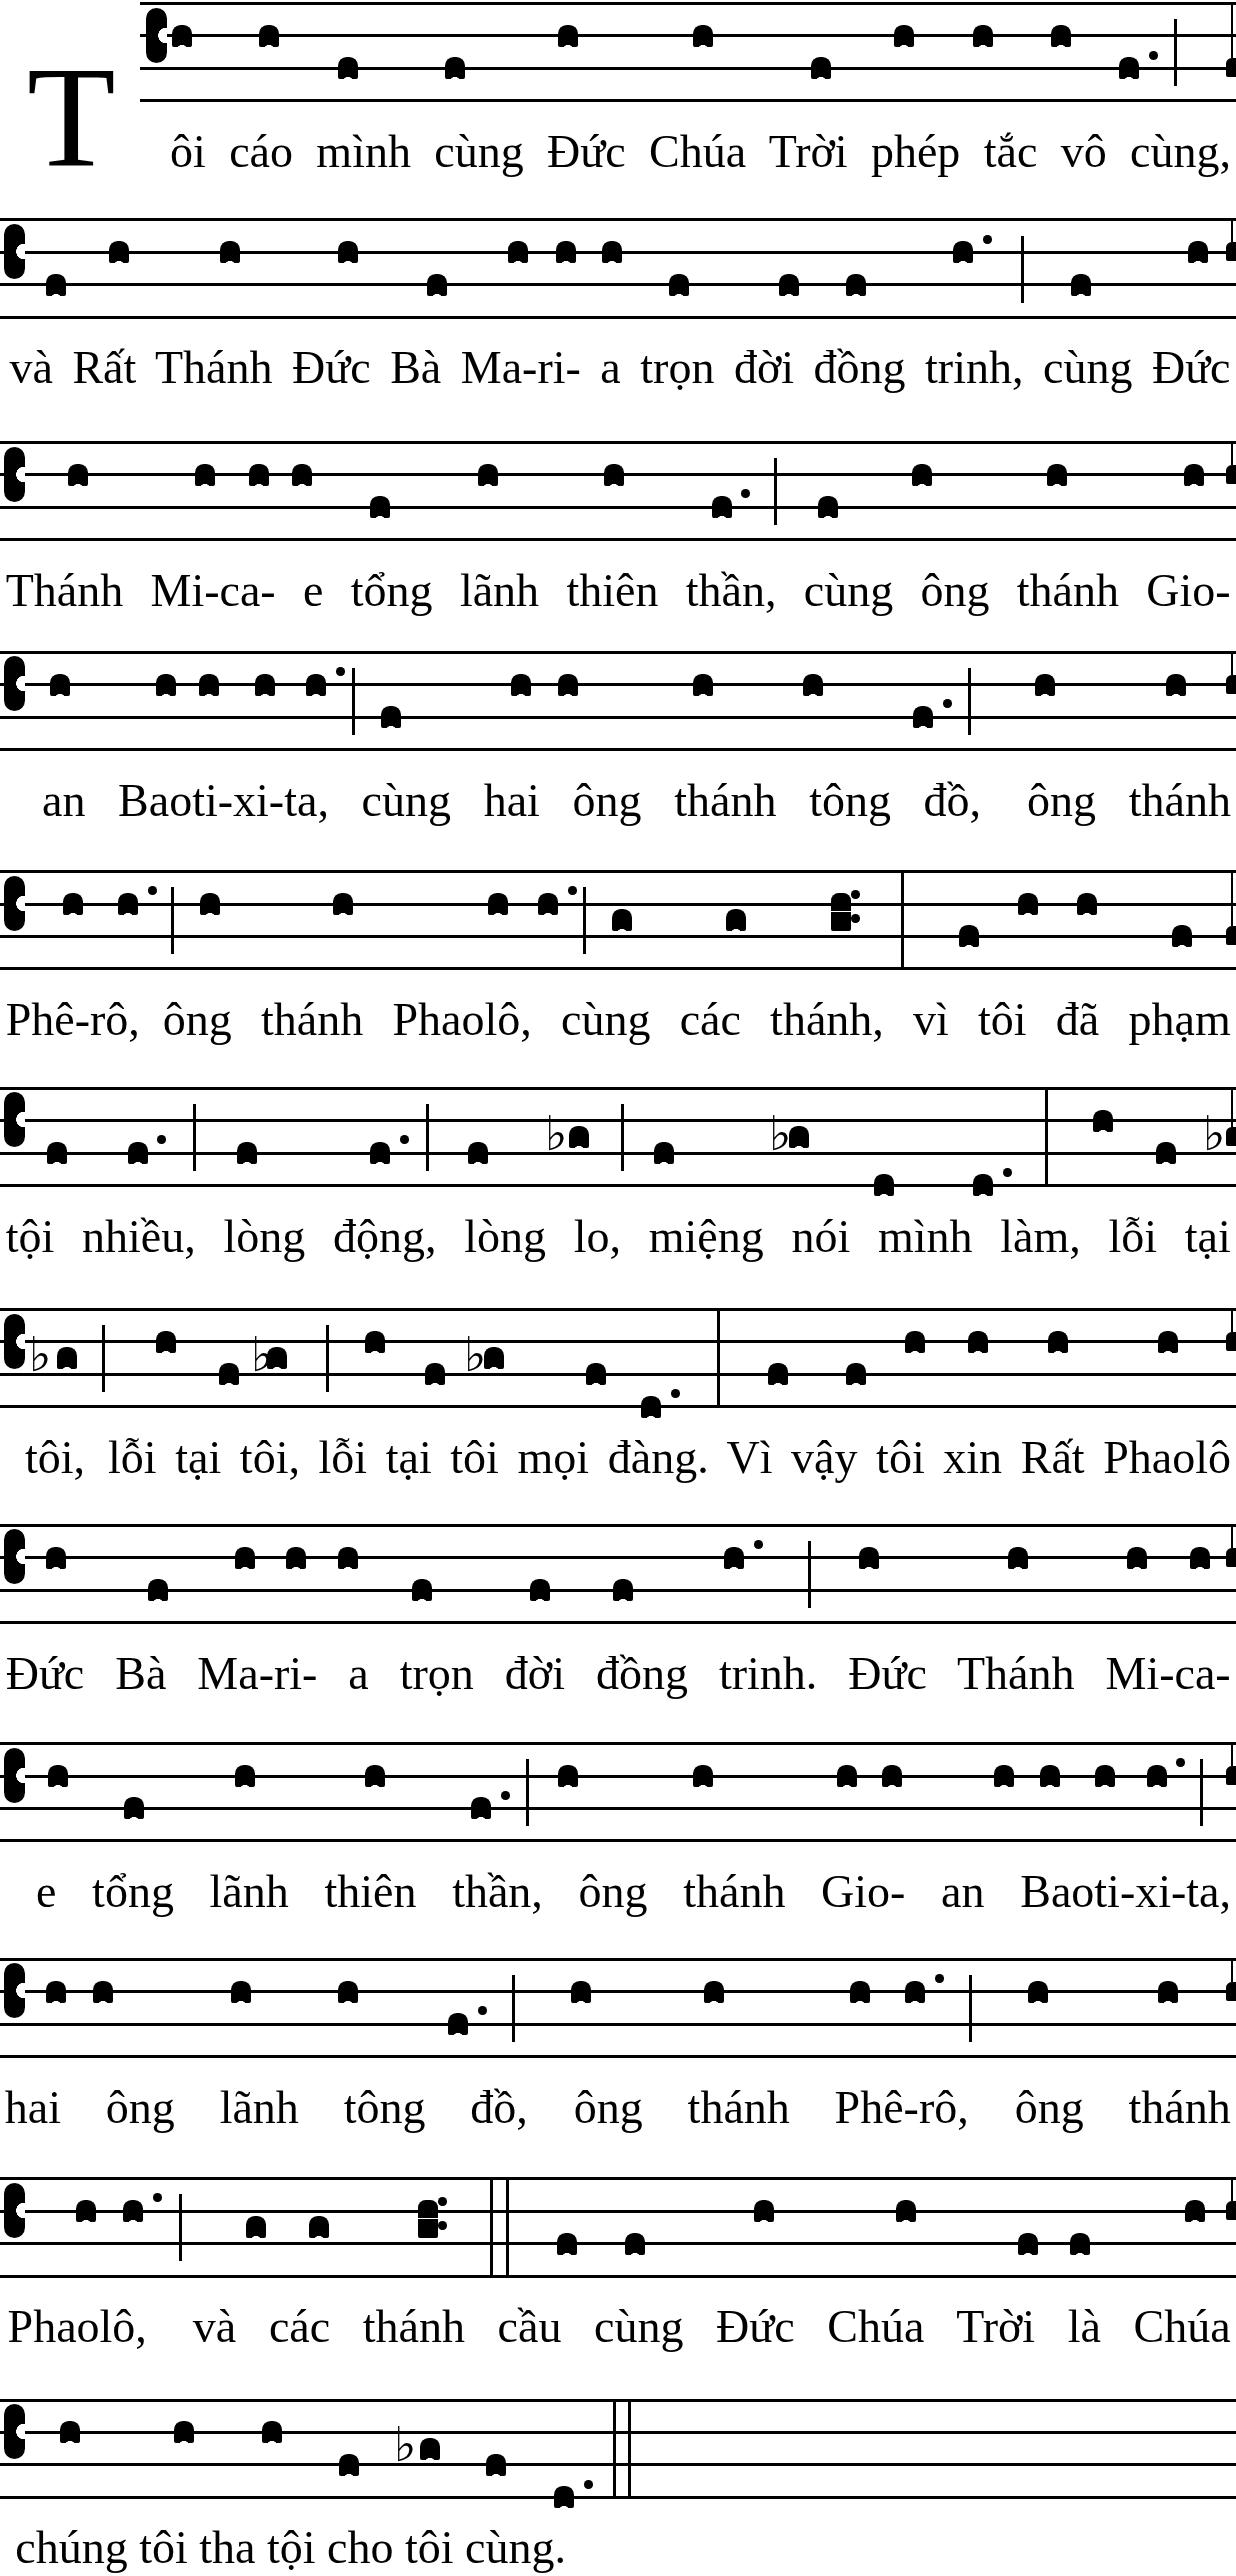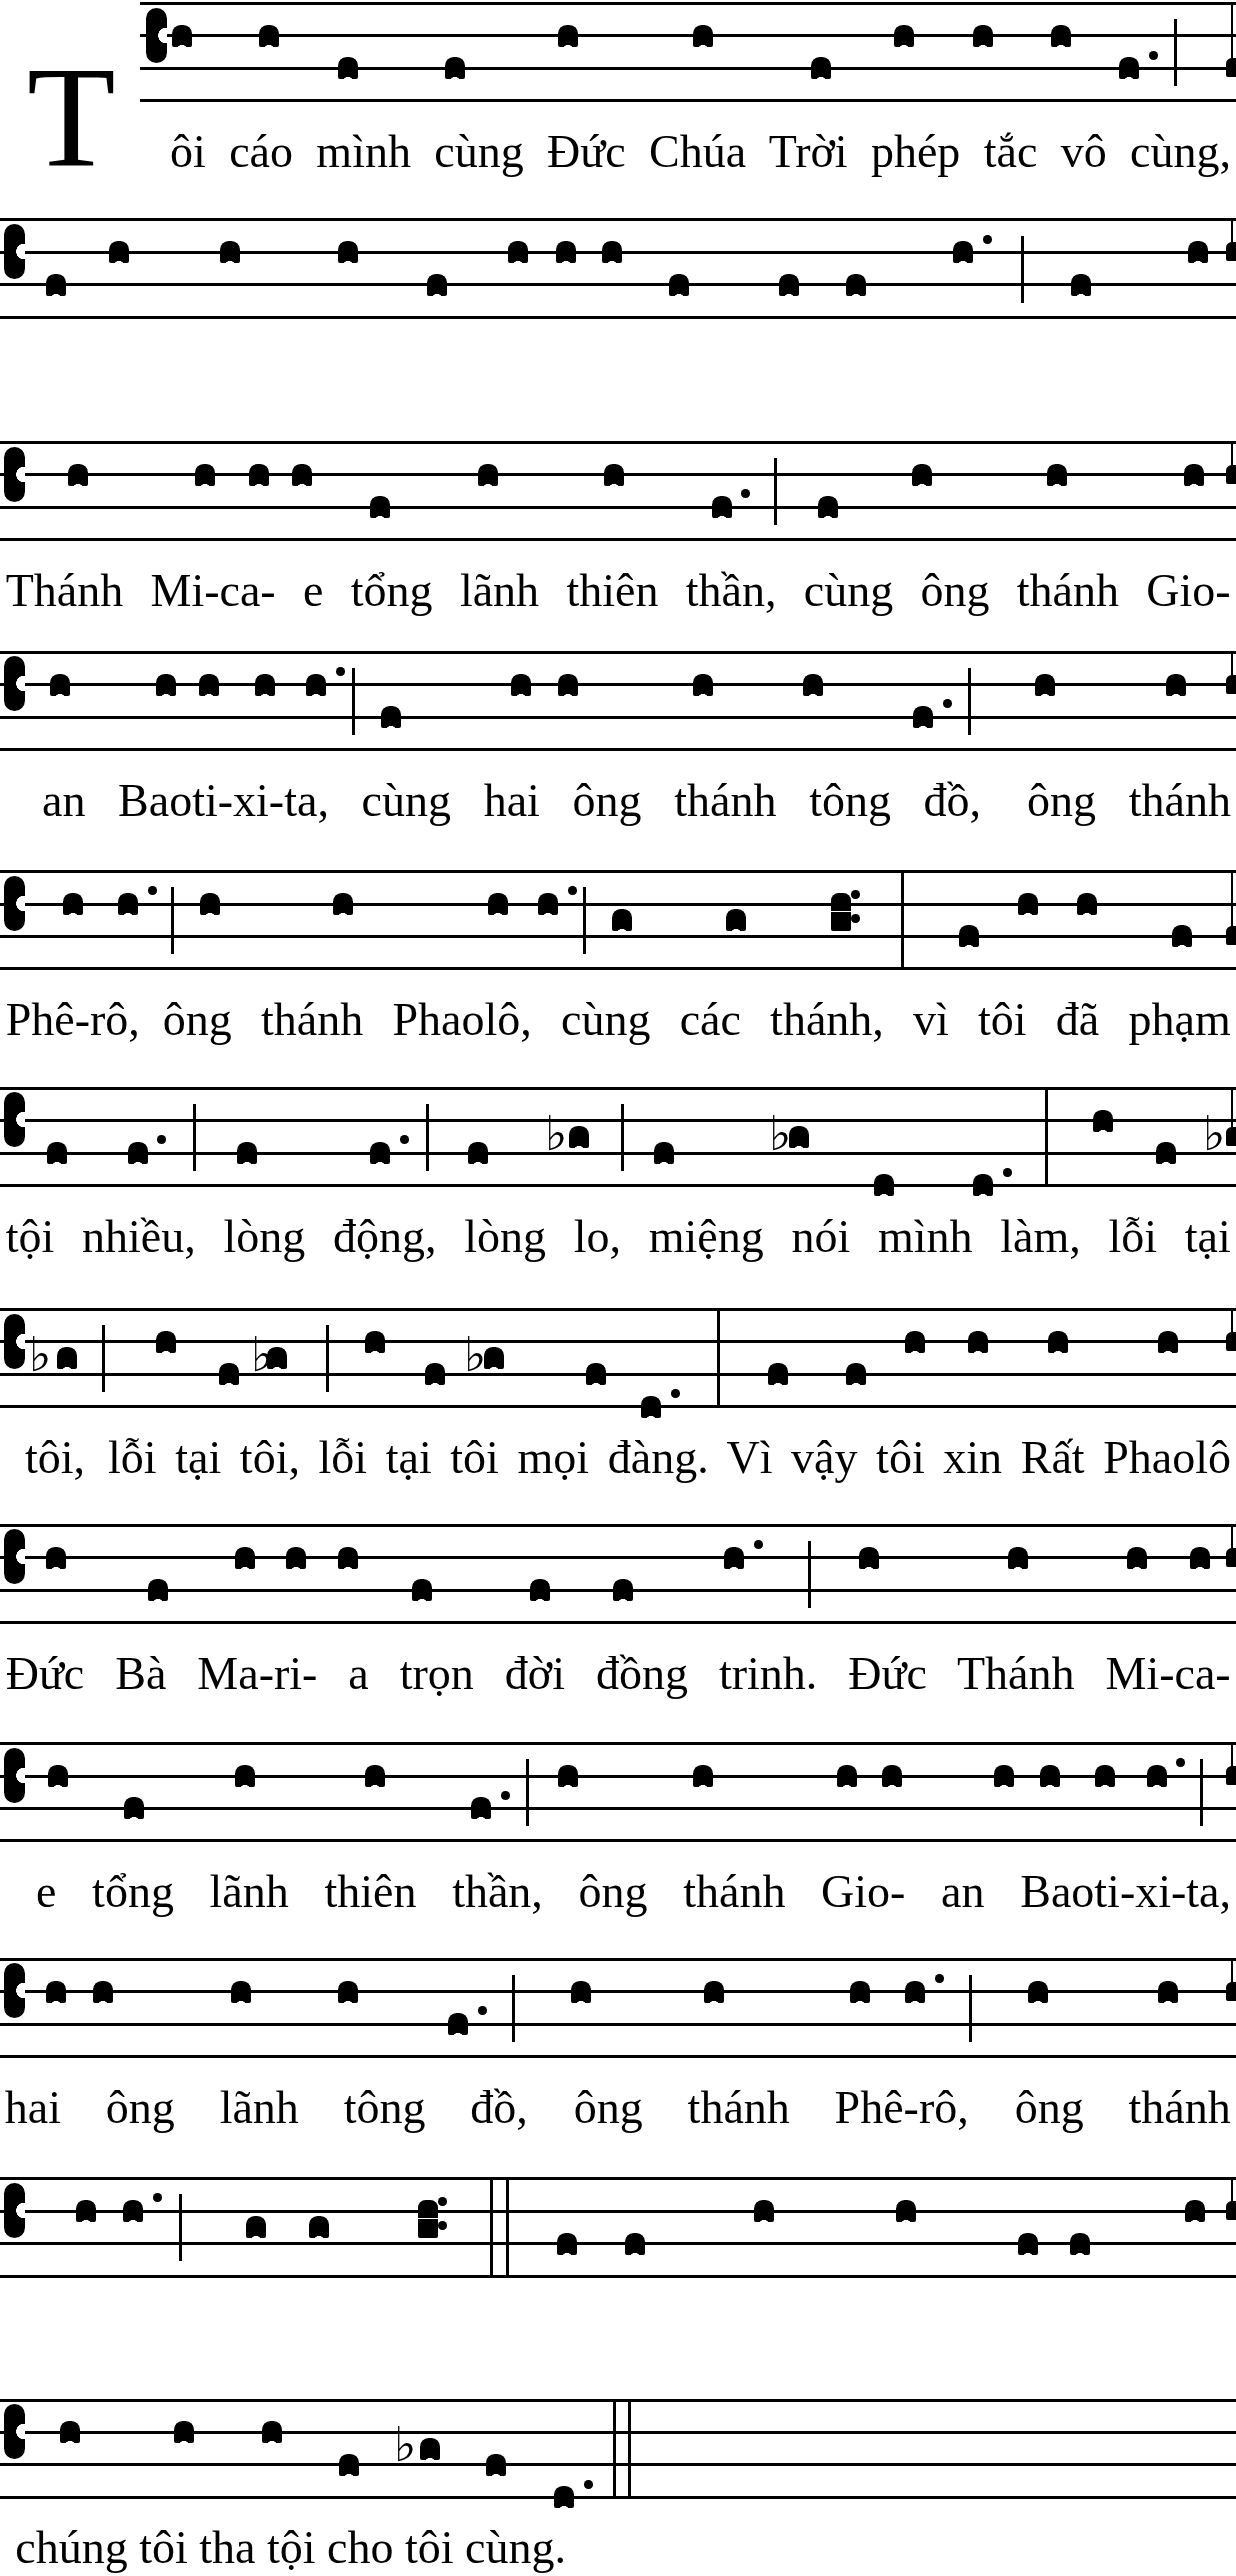--- a/index.html
+++ b/index.html
@@ -310,23 +310,25 @@
       <div class="neume" style="left: 339px; top: 2454px;"></div>
       <div class="flat" style="left: 394px; top: 2420px;">♭</div>
       <div class="neume" style="left: 420px; top: 2438px;"></div>
       <div class="neume" style="left: 486px; top: 2454px;"></div>
       <div class="neume" style="left: 554px; top: 2486px;"></div>
       <div class="dot" style="left: 584px; top: 2480px;"></div>
       <div class="bar" style="left: 613px; top: 2399px; height: 100px;"></div>
       <div class="bar" style="left: 628px; top: 2399px; height: 100px;"></div>
     </div>
   <div class="lyric just" style="top: 128px; left: 170px; width: 1061px;">ôi cáo mình cùng Đức Chúa Trời phép tắc vô cùng,</div>
+  <div class="lyric just" style="top: 344px; left: 9.5px; width: 1221px;">và Rất Thánh Đức Bà Ma-ri- a trọn đời đồng trinh, cùng Đức</div>
   <div class="lyric just" style="top: 567px; left: 5.7px; width: 1225px;">Thánh Mi-ca- e tổng lãnh thiên thần, cùng ông thánh Gio-</div>
   <div class="lyric just" style="top: 996px; left: 5.7px; width: 1225px;">Phê-rô, ông thánh Phaolô, cùng các thánh, vì tôi đã phạm</div>
   <div class="lyric just" style="top: 777px; left: 42px; width: 1189px;">an Baoti-xi-ta, cùng hai ông thánh tông đồ, ông thánh</div>
   <div class="lyric just" style="top: 1213px; left: 5.7px; width: 1225px;">tội nhiều, lòng động, lòng lo, miệng nói mình làm, lỗi tại</div>
   <div class="lyric just" style="top: 1434px; left: 25px; width: 1206px;">tôi, lỗi tại tôi, lỗi tại tôi mọi đàng. Vì vậy tôi xin Rất Phaolô</div>
   <div class="lyric just" style="top: 1650px; left: 5.7px; width: 1225px;">Đức Bà Ma-ri- a trọn đời đồng trinh. Đức Thánh Mi-ca-</div>
   <div class="lyric just" style="top: 1868px; left: 36px; width: 1195px;">e tổng lãnh thiên thần, ông thánh Gio- an Baoti-xi-ta,</div>
   <div class="lyric just" style="top: 2084px; left: 4.8px; width: 1226px;">hai ông lãnh tông đồ, ông thánh Phê-rô, ông thánh</div>
+  <div class="lyric just" style="top: 2303px; left: 7.6px; width: 1223px;">Phaolô, và các thánh cầu cùng Đức Chúa Trời là Chúa</div>
   <div class="lyric" style="top: 2524px; left: 15.3px; width: 1215px;">chúng tôi tha tội cho tôi cùng.</div>
 </div>
 
 
 </body></html>

